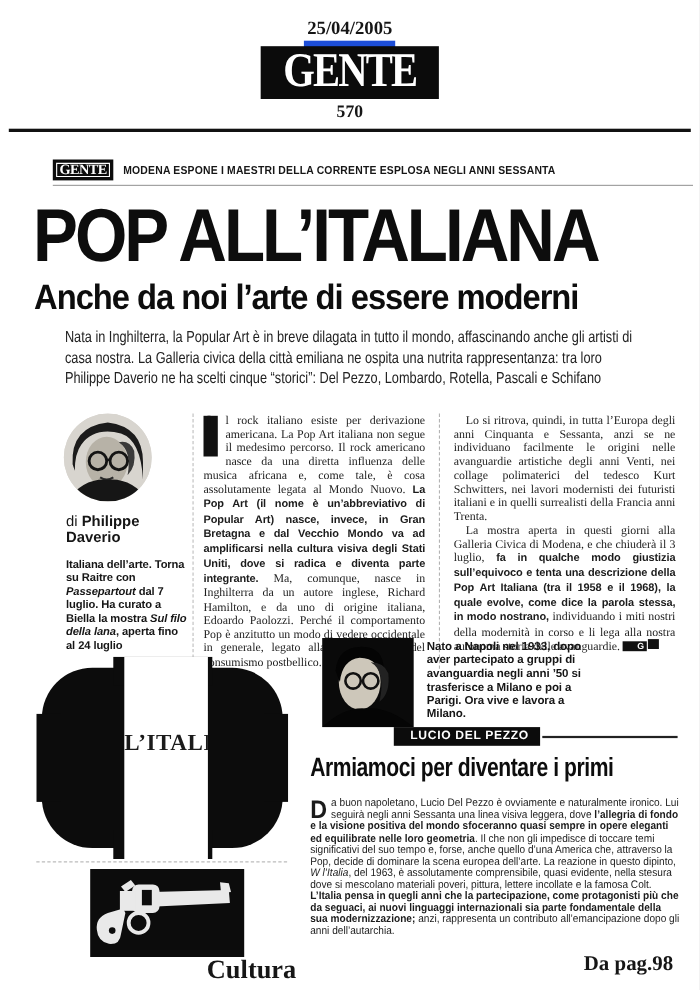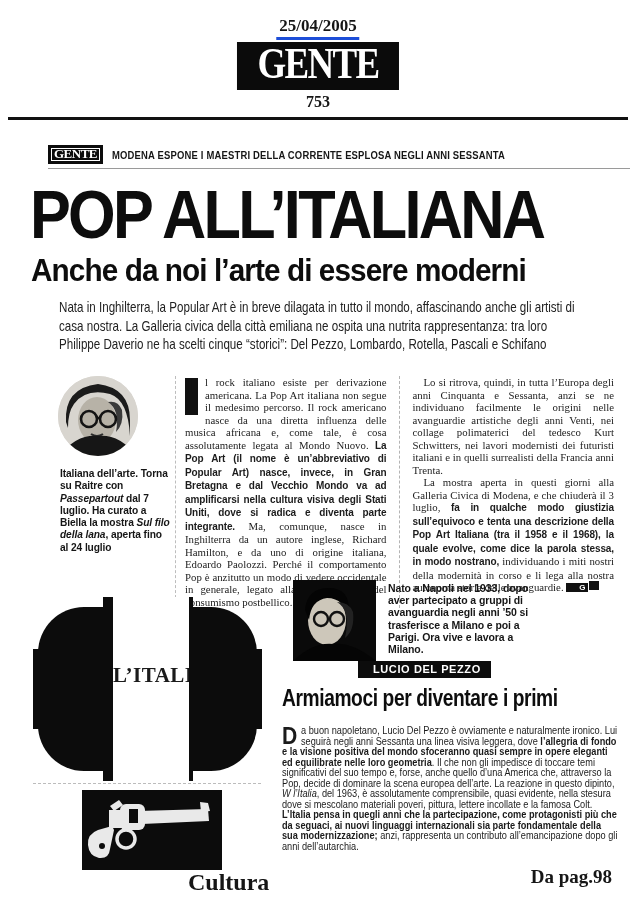--- a/index.html
+++ b/index.html
@@ -2,21 +2,21 @@
 <html><head>
 <meta charset="utf-8">
 <style>
   html,body{margin:0;padding:0;background:#e8e8e8;}
   .page{position:relative;width:636px;height:900px;margin:0 auto;background:#ffffff;
         font-family:"Liberation Sans",sans-serif;color:#161616;overflow:hidden;}
 
   
   .date{position:absolute;top:16px;left:50%;transform:translateX(-50%);
         font-family:"Liberation Serif",serif;font-weight:700;font-size:17px;
-        border-bottom:3px solid #1d4ed8;padding:0 3px 1px;}
+        border-bottom:6px solid #1d4ed8;padding:0 3px 1px;}
   .logo-box{position:absolute;top:42px;left:50%;transform:translateX(-50%);
         background:#0b0b0b;height:48px;display:flex;align-items:center;padding:0 9px;}
   .logo-text{font-family:"Liberation Serif",serif;font-weight:700;font-size:44px;color:#fff;
         letter-spacing:-2px;display:inline-block;transform:scaleX(0.84);transform-origin:50% 50%;
         line-height:1;padding-bottom:4px;}
   .issue{position:absolute;top:93px;left:50%;transform:translateX(-50%);
         font-family:"Liberation Serif",serif;font-weight:700;font-size:16px;}
   .top-rule{position:absolute;top:117px;left:8px;right:8px;height:3px;background:#111;}
 
   
@@ -65,21 +65,21 @@
   .stripe-text{position:absolute;left:80px;top:66px;width:76px;height:30px;overflow:hidden;}
   .stripe-text span{font-family:"Liberation Serif",serif;font-weight:700;font-size:21px;
         letter-spacing:0.5px;color:#1b1b1b;white-space:nowrap;}
   .art-fold{position:absolute;left:33px;top:783px;width:228px;border-top:1px dashed #bcbcbc;}
   .revolver{position:absolute;left:82px;top:790px;width:140px;height:80px;background:#0c0c0c;}
   .portrait2{position:absolute;left:293px;top:580px;width:83px;height:81px;background:#0a0a0a;overflow:hidden;}
 
   
   .caption2{position:absolute;left:388px;top:582px;width:150px;font-size:10.5px;font-weight:700;
         line-height:12.2px;letter-spacing:-0.1px;}
-  .label-row{position:absolute;left:358px;top:661px;right:20px;display:flex;align-items:flex-start;flex-direction:column;}
+  .label-row{position:absolute;left:358px;top:661px;right:20px;display:flex;align-items:center;}
   .name-bar{background:#0c0c0c;color:#fff;font-weight:700;font-size:11px;letter-spacing:0.6px;
         padding:2px 10px 3px 15px;white-space:nowrap;}
   .label-line{flex:1;height:2px;background:#222;margin-left:2px;}
   .headline2{position:absolute;left:282px;top:684px;font-size:24px;font-weight:700;
         letter-spacing:-0.5px;white-space:nowrap;transform:scaleX(0.8);transform-origin:0 0;color:#0d0d0d;}
   .body2{position:absolute;left:282px;top:726px;width:366px;font-size:10px;line-height:10.5px;
         transform:scaleX(0.92);transform-origin:0 0;color:#1b1b1b;}
   .dropcap2{float:left;font-weight:700;font-size:23px;line-height:19px;margin:1px 4px 0 0;}
   .b2bold{font-weight:700;}
   .b2ital{font-style:italic;}
@@ -92,21 +92,21 @@
 </style>
 </head>
 <body>
 
 <div class="page">
 
   <div class="date">25/04/2005</div>
   <div class="logo-box">
     <span class="logo-text">GENTE</span>
   </div>
-  <div class="issue">753</div>
+  <div class="issue">570</div>
   <div class="top-rule"></div>
 
   <div class="kicker-row">
     <span class="kicker-badge">GENTE</span>
     <span class="kicker-text">MODENA ESPONE I MAESTRI DELLA CORRENTE ESPLOSA NEGLI ANNI SESSANTA</span>
   </div>
 
   <div class="headline">POP ALL’ITALIANA</div>
   <div class="subhead">Anche da noi l’arte di essere moderni</div>
   <div class="standfirst">Nata in Inghilterra, la Popular Art è in breve dilagata in tutto il mondo, affascinando anche gli artisti di casa nostra. La Galleria civica della città emiliana ne ospita una nutrita rappresentanza: tra loro Philippe Daverio ne ha scelti cinque “storici”: Del Pezzo, Lombardo, Rotella, Pascali e Schifano</div>
@@ -119,20 +119,21 @@
           <path d="M8,46 Q6,12 40,8 Q72,12 72,44 L72,60 Q70,24 52,18 Q28,12 16,28 Q10,36 10,52 Z" fill="#1b1b1b"></path>
           <ellipse cx="39" cy="44" rx="19" ry="23" fill="#b7b2a7"></ellipse>
           <path d="M50,26 Q62,34 58,56 Q66,48 64,34 Q60,24 50,26 Z" fill="#3a3a3a"></path>
           <circle cx="31" cy="43" r="8" fill="none" stroke="#141414" stroke-width="2.6"></circle>
           <circle cx="50" cy="43" r="8" fill="none" stroke="#141414" stroke-width="2.6"></circle>
           <line x1="39" y1="42" x2="42" y2="42" stroke="#141414" stroke-width="2.4"></line>
           <path d="M33,58 q6,4 12,0" stroke="#2c2c2c" stroke-width="2" fill="none"></path>
           <path d="M2,80 Q18,58 40,60 Q62,58 78,80 Z" fill="#161616"></path>
         </svg>
       </div>
+      <div class="byline"><span class="prefix">di </span><span class="name">Philippe Daverio</span></div>
       <div class="bio"><span>Italiana dell’arte. Torna su Raitre con </span><span class="ital">Passepartout</span><span> dal 7 luglio. Ha curato a Biella la mostra </span><span class="ital">Sul filo della lana</span><span>, aperta fino al 24 luglio</span></div>
     </div>
     <div class="cols">
       <p><span class="dropcap1">I</span><span>l rock italiano esiste per derivazione americana. La Pop Art italiana non segue il medesimo percorso. Il rock americano nasce da una diretta influenza delle musica africana e, come tale, è cosa assolutamente legata al Mondo Nuovo. </span><span class="boldrun">La Pop Art (il nome è un’abbreviativo di Popular Art) nasce, invece, in Gran Bretagna e dal Vecchio Mondo va ad amplificarsi nella cultura visiva degli Stati Uniti, dove si radica e diventa parte integrante.</span><span> Ma, comunque, nasce in Inghilterra da un autore inglese, Richard Hamilton, e da uno di origine italiana, Edoardo Paolozzi. Perché il comportamento Pop è anzitutto un modo di vedere occidentale in generale, legato alla nuova cultura del consumismo postbellico.</span></p>
       <p class="ind"><span>Lo si ritrova, quindi, in tutta l’Europa degli anni Cinquanta e Sessanta, anzi se ne individuano facilmente le origini nelle avanguardie artistiche degli anni Venti, nei collage polimaterici del tedesco Kurt Schwitters, nei lavori modernisti dei futuristi italiani e in quelli surrealisti della Francia anni Trenta.</span></p>
       <p class="ind"><span>La mostra aperta in questi giorni alla Galleria Civica di Modena, e che chiuderà il 3 luglio, </span><span class="boldrun">fa in qualche modo giustizia sull’equivoco e tenta una descrizione della Pop Art Italiana (tra il 1958 e il 1968), la quale evolve, come dice la parola stessa, in modo nostrano,</span><span> individuando i miti nostri della modernità in corso e li lega alla nostra autonoma storia delle avanguardie. </span><span class="endmark"><span class="endg">G</span><span class="endsq"></span></span></p>
     </div>
   </div>
 
   <div class="artwork">

